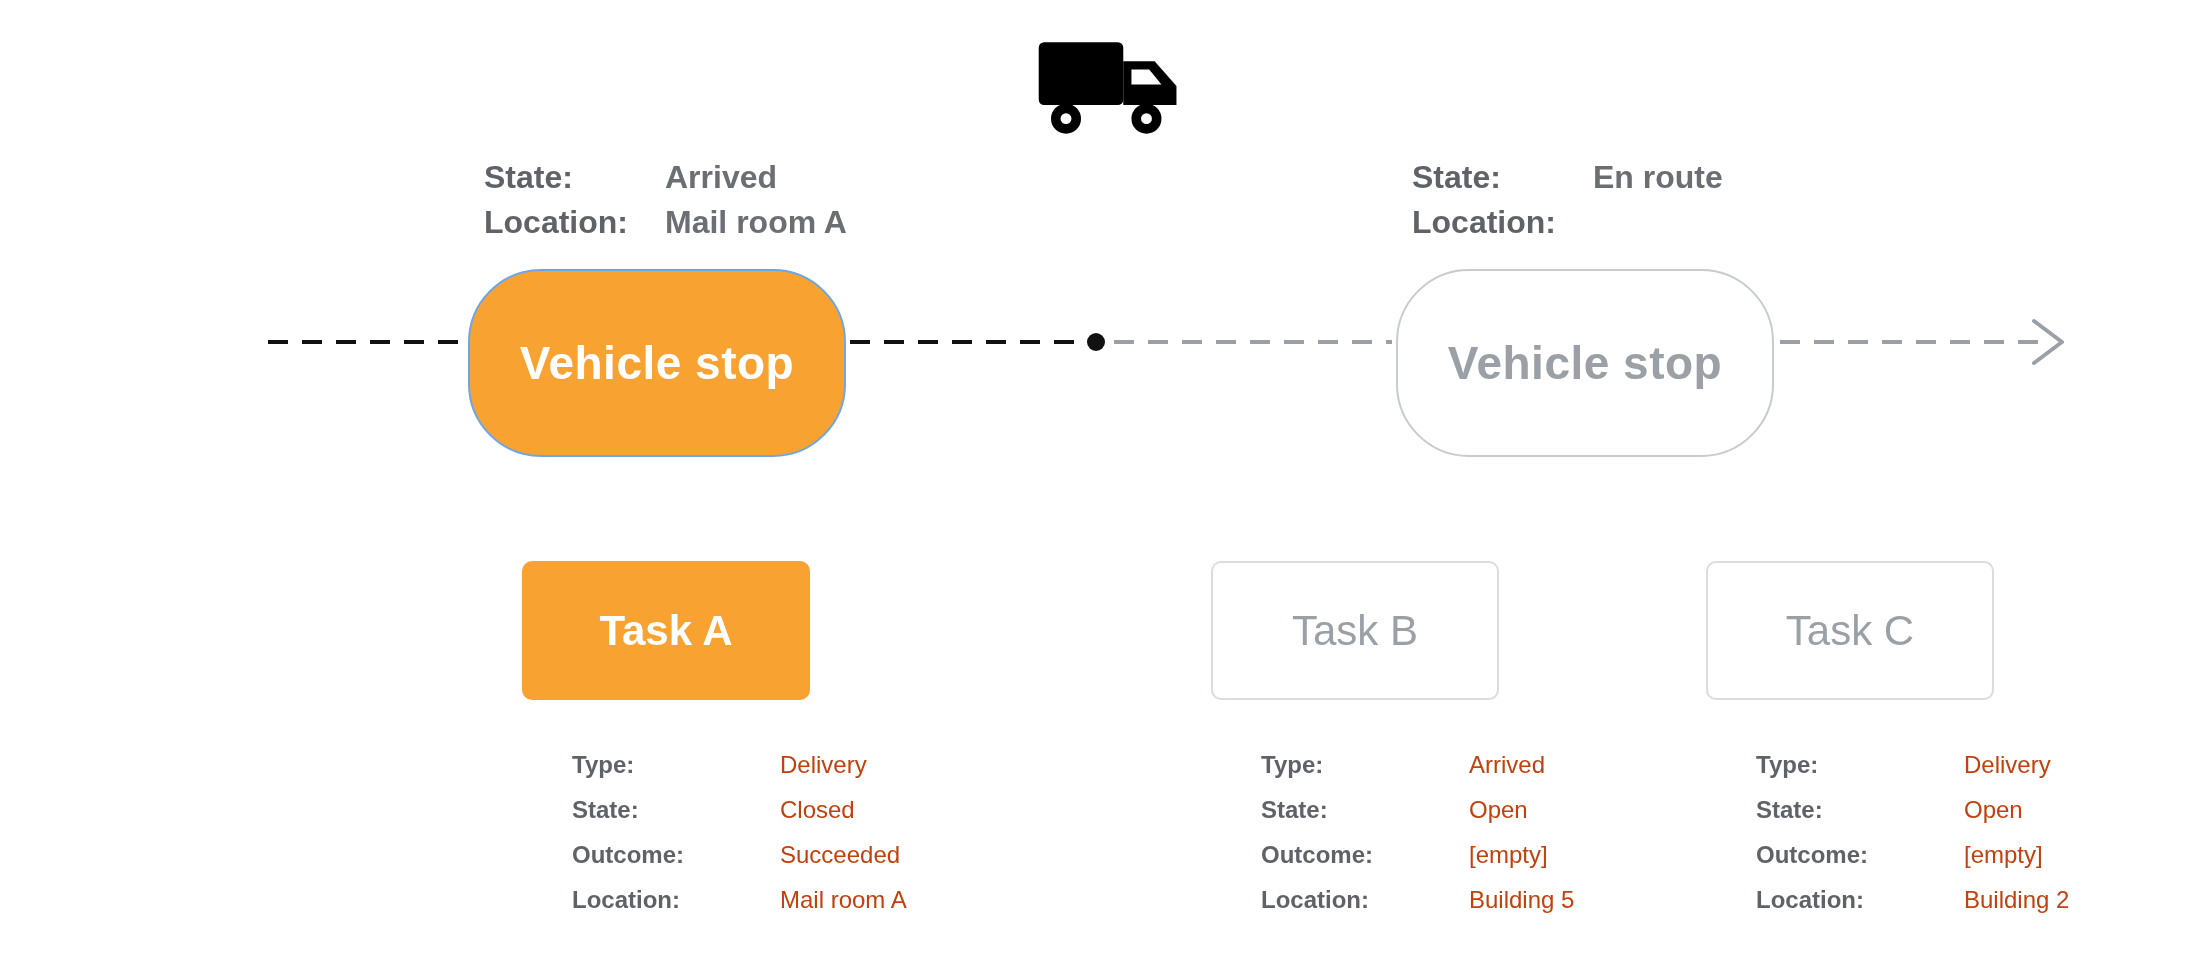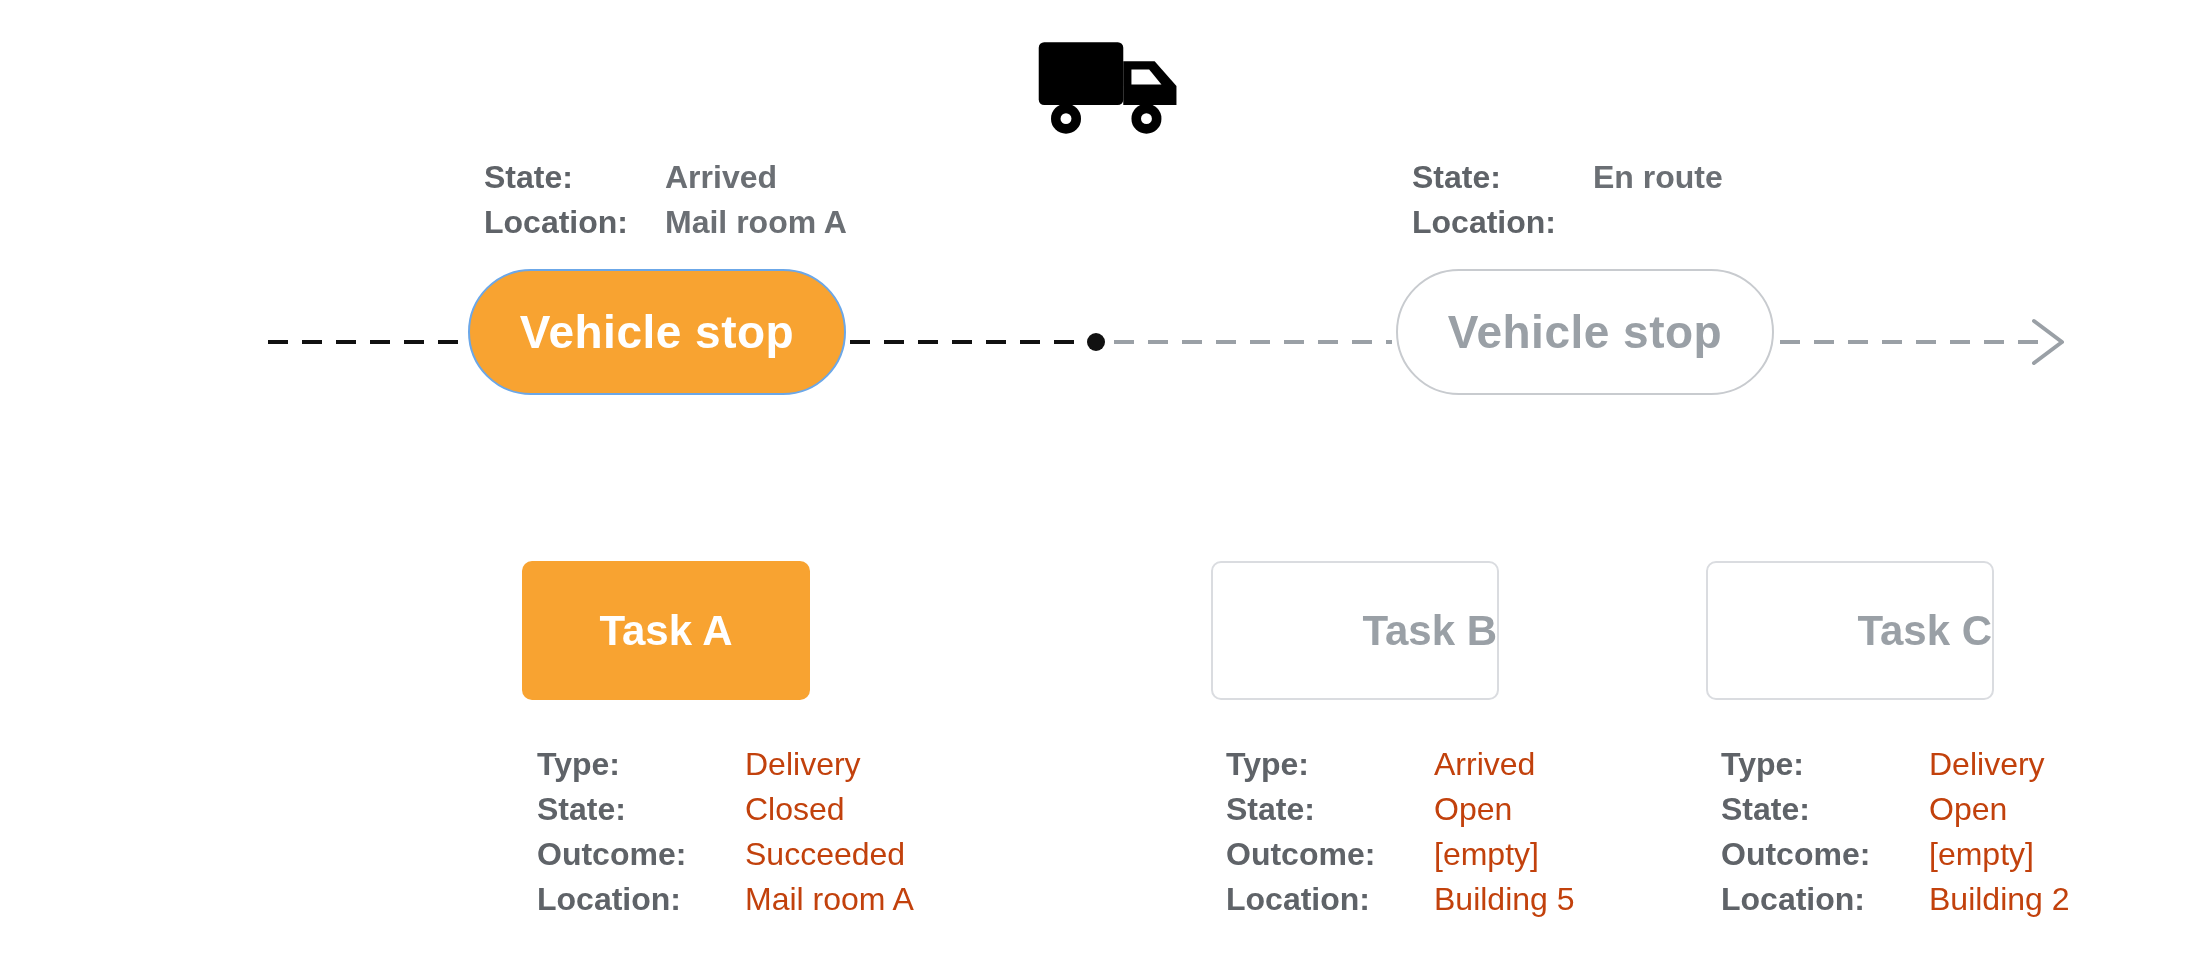--- a/index.html
+++ b/index.html
@@ -17,21 +17,21 @@
   .node-depot {
     position: absolute; left: 38px; top: 228px;
     width: 228px; height: 228px; border-radius: 50%;
     background: radial-gradient(circle at 35% 28%, #77B1F9 0%, #4C8DF6 58%, #3D7BEA 100%);
     display: flex; align-items: center; justify-content: center;
     color: #ffffff; font-size: 38px; font-weight: 500;
   }
 
   
   .pill {
-    position: absolute; width: 378px; height: 126px;
+    position: absolute; width: 378px; height: 188px;
     border-radius: 73px; box-sizing: border-box;
     display: flex; align-items: center; justify-content: center;
     font-size: 46px; font-weight: 700; letter-spacing: 0.5px;
   }
   .pill-active { left: 468px; top: 269px; background: #F8A331; color: #ffffff; border: 2px solid #6BA7E8; }
   .pill-inactive { left: 1396px; top: 269px; background: #ffffff; color: #9AA0A6; border: 2px solid #C8CBCF; }
 
   
   .info { position: absolute; font-size: 32px; }
   .info .row { display: flex; height: 45px; align-items: center; }
@@ -45,26 +45,26 @@
   .truck svg { width: 100%; height: 100%; }
 
   
   .task {
     position: absolute; width: 288px; height: 139px;
     border-radius: 10px; box-sizing: border-box;
     display: flex; align-items: center; justify-content: center;
     font-size: 42px;
   }
   .task-active { left: 522px; top: 561px; background: #F8A331; color: #ffffff; font-weight: 700; }
-  .task-open { border: 2px solid #DADCE0; background: #ffffff; color: #9AA0A6; font-weight: 700; justify-content: flex-end; }
+  .task-open { border: 2px solid #DADCE0; background: #ffffff; color: #9AA0A6; font-weight: 400; }
   .task-b { left: 1211px; top: 561px; }
   .task-c { left: 1706px; top: 561px; }
 
   
-  .details { position: absolute; font-size: 32px; }
+  .details { position: absolute; font-size: 24px; margin-left: 35px; }
   .details .row { display: flex; height: 45px; align-items: center; }
   .details .k { width: 208px; font-weight: 700; color: #5F6368; }
   .details .v { font-weight: 400; color: #c2410c; }
   .details-a { left: 537px; top: 742px; }
   .details-b { left: 1226px; top: 742px; }
   .details-c { left: 1721px; top: 742px; }
 </style>
 </head>
 <body>
 

